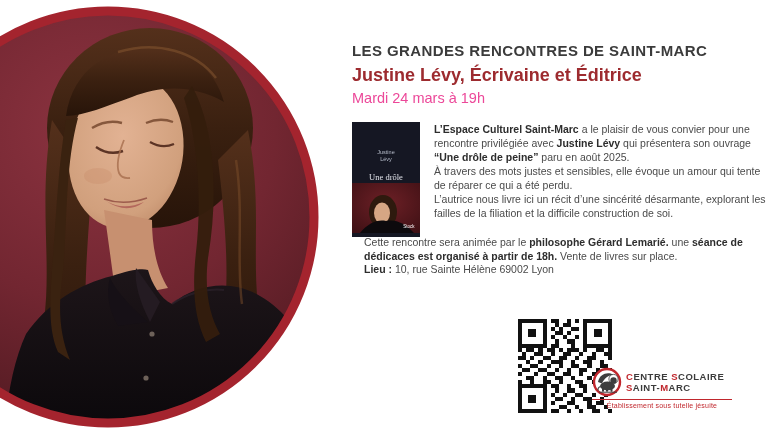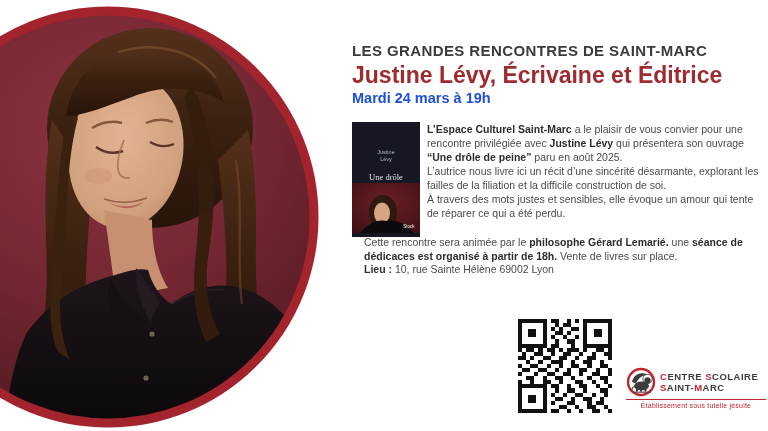--- a/index.html
+++ b/index.html
@@ -11,38 +11,38 @@
   
   .portrait{position:absolute;left:0;top:0;width:340px;height:431px;}
   
   .content{position:absolute;left:352px;top:42px;width:414px;}
   .series-title{
     position:absolute;top:0;left:0;margin:0;white-space:nowrap;
     font-size:15px;font-weight:800;letter-spacing:.4px;color:#3b3b3b;line-height:18px;
   }
   .guest-title{
     position:absolute;top:20px;left:0;margin:0;white-space:nowrap;
-    font-size:23px;font-weight:800;color:#9d2b2f;line-height:26px;
+    font-size:18px;font-weight:800;color:#9d2b2f;line-height:26px;
   }
   .event-datetime{
     position:absolute;top:47px;left:0;margin:0;white-space:nowrap;
-    font-size:14.5px;font-weight:700;color:#1d4ed8;line-height:19px;
+    font-size:14.5px;font-weight:400;color:#ec4899;line-height:19px;
   }
   .intro-row{position:absolute;top:80px;left:0;width:414px;display:flex;}
   .book-cover{width:68px;height:115px;flex:0 0 68px;}
-  .intro-text{margin-left:7px;width:339px;font-size:10.5px;line-height:14px;color:#4a4a4a;}
+  .intro-text{margin-left:14px;width:339px;font-size:10.5px;line-height:14px;color:#4a4a4a;}
   .intro-text p{margin:0;}
   .intro-text b, .details b{color:#2d2d2d;font-weight:700;}
   .quote{font-style:italic;color:#474747;}
   .details{position:absolute;top:194px;left:12px;width:414px;font-size:10.5px;line-height:13.5px;color:#4a4a4a;}
   .details p{margin:0;}
   .free-note{font-weight:700;color:#2d2d2d;}
   
   .qr{position:absolute;left:518px;top:319px;width:94px;height:94px;}
-  .logo{position:absolute;left:626px;top:367px;width:140px;}
+  .logo{position:absolute;left:592px;top:367px;width:140px;}
   .logo-row{display:flex;align-items:center;}
   .logo-emblem{width:30px;height:30px;flex:0 0 30px;}
   .logo-text{margin-left:4px;line-height:11.5px;white-space:nowrap;}
   .logo-line{font-size:9.5px;font-weight:700;letter-spacing:.5px;color:#3c3c3c;}
   .logo-line .red{color:#c0272d;}
   .logo-divider{height:1px;background:#c0272d;margin-top:2px;width:140px;}
   .logo-tagline{margin-top:2px;font-size:7px;color:#c0272d;text-align:center;letter-spacing:.2px;}
 </style>
 </head>
 <body>
@@ -142,22 +142,22 @@
           <rect x="0" y="61" width="68" height="50" fill="url(#bipg)"></rect>
           <ellipse cx="31" cy="90" rx="14" ry="17" fill="#2e1a0e"></ellipse>
           <ellipse cx="30" cy="91" rx="8" ry="10.5" fill="#d6a684"></ellipse>
           <path d="M8,111 C16,101 26,97 34,99 C44,97 54,102 62,111 Z" fill="#0d0a0d"></path>
           <text x="57" y="106" text-anchor="middle" font-size="4.5" fill="#ffffff" font-family="Liberation Sans, sans-serif">Stock</text>
         </g>
       </svg>
 
       <div class="intro-text">
         <p><b>L’Espace Culturel Saint-Marc</b><span> a le plaisir de vous convier pour une rencontre privilégiée avec </span><b>Justine Lévy</b><span> qui présentera son ouvrage </span><b>“Une drôle de peine”</b><span> paru en août 2025.</span></p>
+        <p>À travers des mots justes et sensibles, elle évoque un amour qui tente de réparer ce qui a été perdu.</p>
         <p>L’autrice nous livre ici un récit d’une sincérité désarmante, explorant les failles de la filiation et la difficile construction de soi.</p>
-        <p>À travers des mots justes et sensibles, elle évoque un amour qui tente de réparer ce qui a été perdu.</p>
       </div>
     </div>
 
     <div class="details">
       <p><span>Cette rencontre sera animée par le </span><b>philosophe Gérard Lemarié.</b><span> une </span><b>séance de dédicaces est organisé à partir de 18h.</b><span> Vente de livres sur place.</span></p>
       <p><b>Lieu :</b><span> 10, rue Sainte Hélène 69002 Lyon</span></p>
     </div>
   </div>
 
   <svg class="qr" viewBox="0 0 92 92" shape-rendering="crispEdges">

